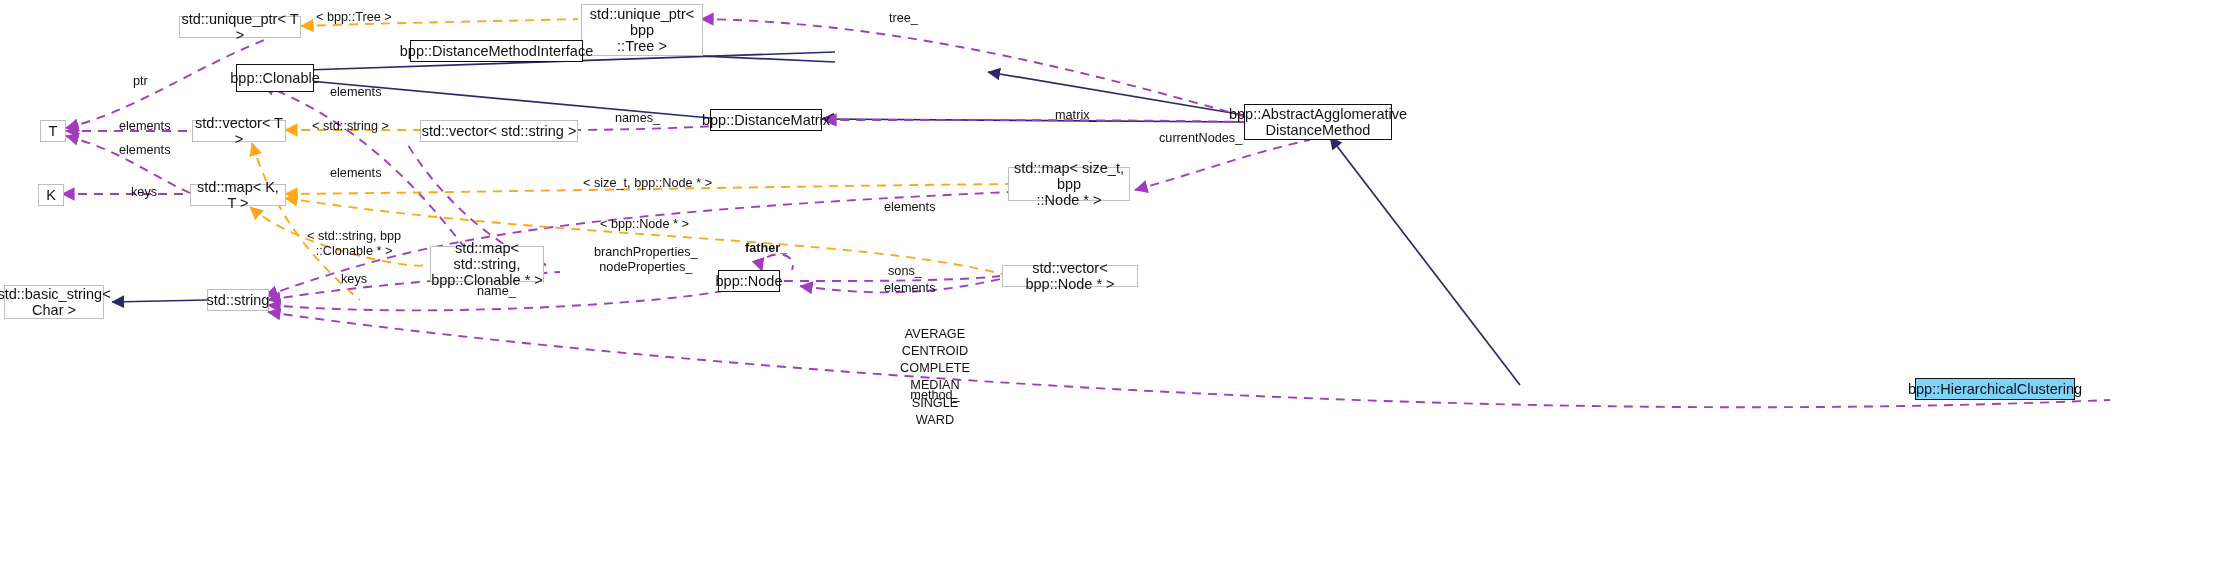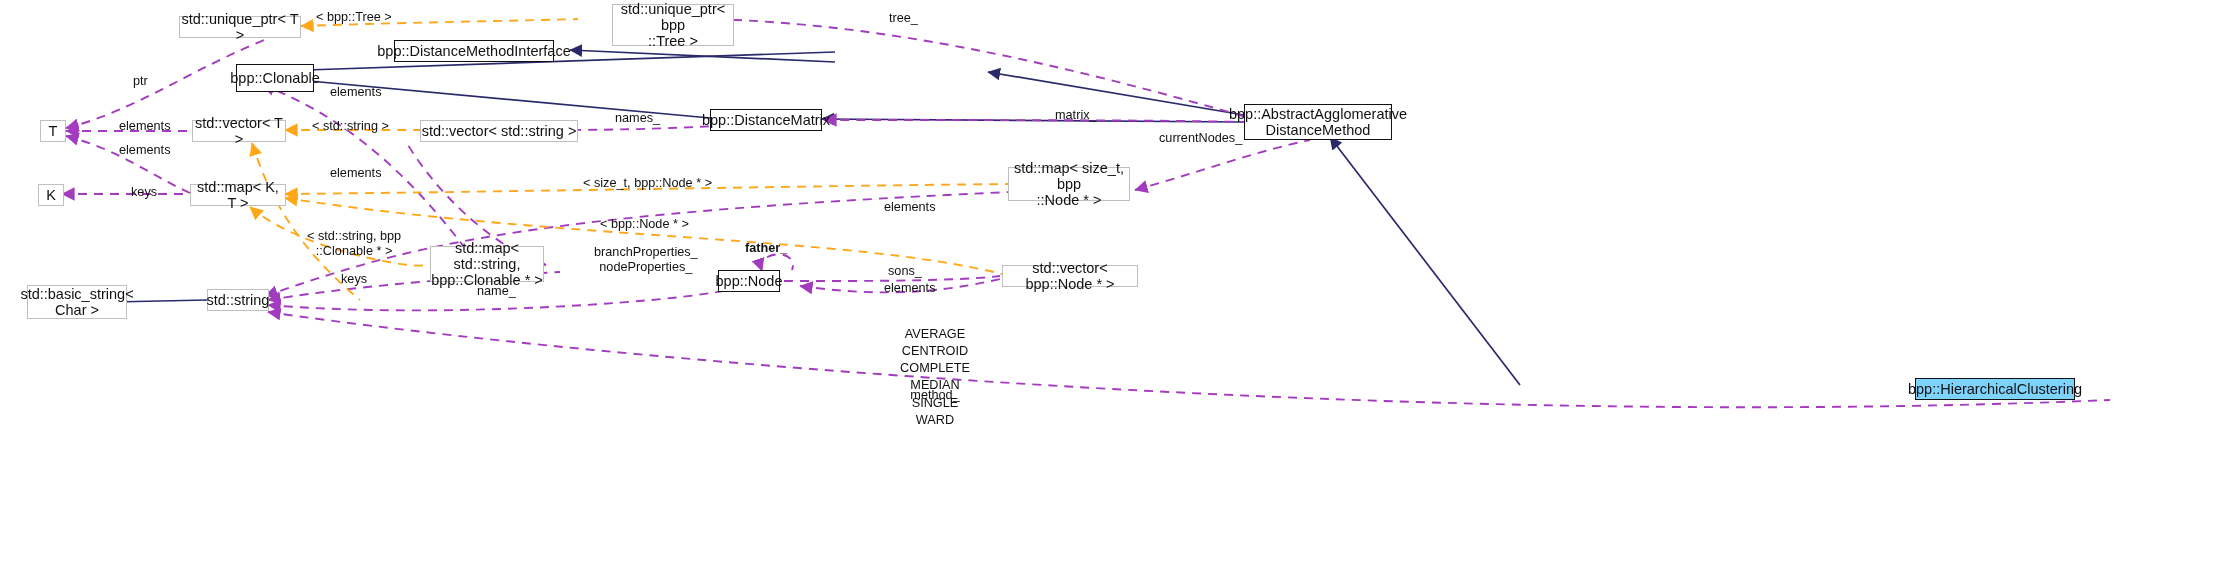--- a/index.html
+++ b/index.html
@@ -74,26 +74,26 @@
       <path d="M 285,198 C 560,240 850,236 1002,274" marker-start="url(#arrT)"></path>
     </g>
   </svg>
 
   <div class="node plain" style="left:179px;top:16px;width:122px;height:22px;">std::unique_ptr&lt; T &gt;</div>
   <div class="node solid" style="left:200px;top:64px;width:78px;height:28px;margin-left:36px;">bpp::Clonable</div>
   <div class="node plain" style="left:40px;top:120px;width:26px;height:22px;">T</div>
   <div class="node plain" style="left:38px;top:184px;width:26px;height:22px;">K</div>
   <div class="node plain" style="left:192px;top:120px;width:94px;height:22px;">std::vector&lt; T &gt;</div>
   <div class="node plain" style="left:190px;top:184px;width:96px;height:22px;">std::map&lt; K, T &gt;</div>
-  <div class="node plain" style="left:4px;top:285px;width:100px;height:34px;margin-left:23px;">std::basic_string&lt;
+  <div class="node plain" style="left:4px;top:285px;width:100px;height:34px;">std::basic_string&lt;
 Char &gt;</div>
   <div class="node plain" style="left:207px;top:289px;width:62px;height:22px;">std::string</div>
-  <div class="node plain" style="left:612px;top:4px;width:122px;height:42px;">std::unique_ptr&lt; bpp
+  <div class="node plain" style="left:581px;top:4px;width:122px;height:52px;">std::unique_ptr&lt; bpp
 ::Tree &gt;</div>
-  <div class="node solid" style="left:394px;top:40px;width:160px;height:22px;">bpp::DistanceMethodInterface</div>
+  <div class="node solid" style="left:410px;top:40px;width:173px;height:22px;">bpp::DistanceMethodInterface</div>
   <div class="node plain" style="left:420px;top:120px;width:158px;height:22px;">std::vector&lt; std::string &gt;</div>
   <div class="node solid" style="left:710px;top:109px;width:112px;height:22px;">bpp::DistanceMatrix</div>
   <div class="node solid" style="left:1244px;top:104px;width:148px;height:36px;">bpp::AbstractAgglomerative
 DistanceMethod</div>
   <div class="node plain" style="left:1008px;top:167px;width:122px;height:34px;text-align:center;">std::map&lt; size_t, bpp
 ::Node * &gt;</div>
   <div class="node plain" style="left:430px;top:246px;width:114px;height:36px;">std::map&lt; std::string,
 bpp::Clonable * &gt;</div>
   <div class="node solid" style="left:718px;top:270px;width:62px;height:22px;">bpp::Node</div>
   <div class="node plain" style="left:1002px;top:265px;width:136px;height:22px;">std::vector&lt; bpp::Node * &gt;</div>

